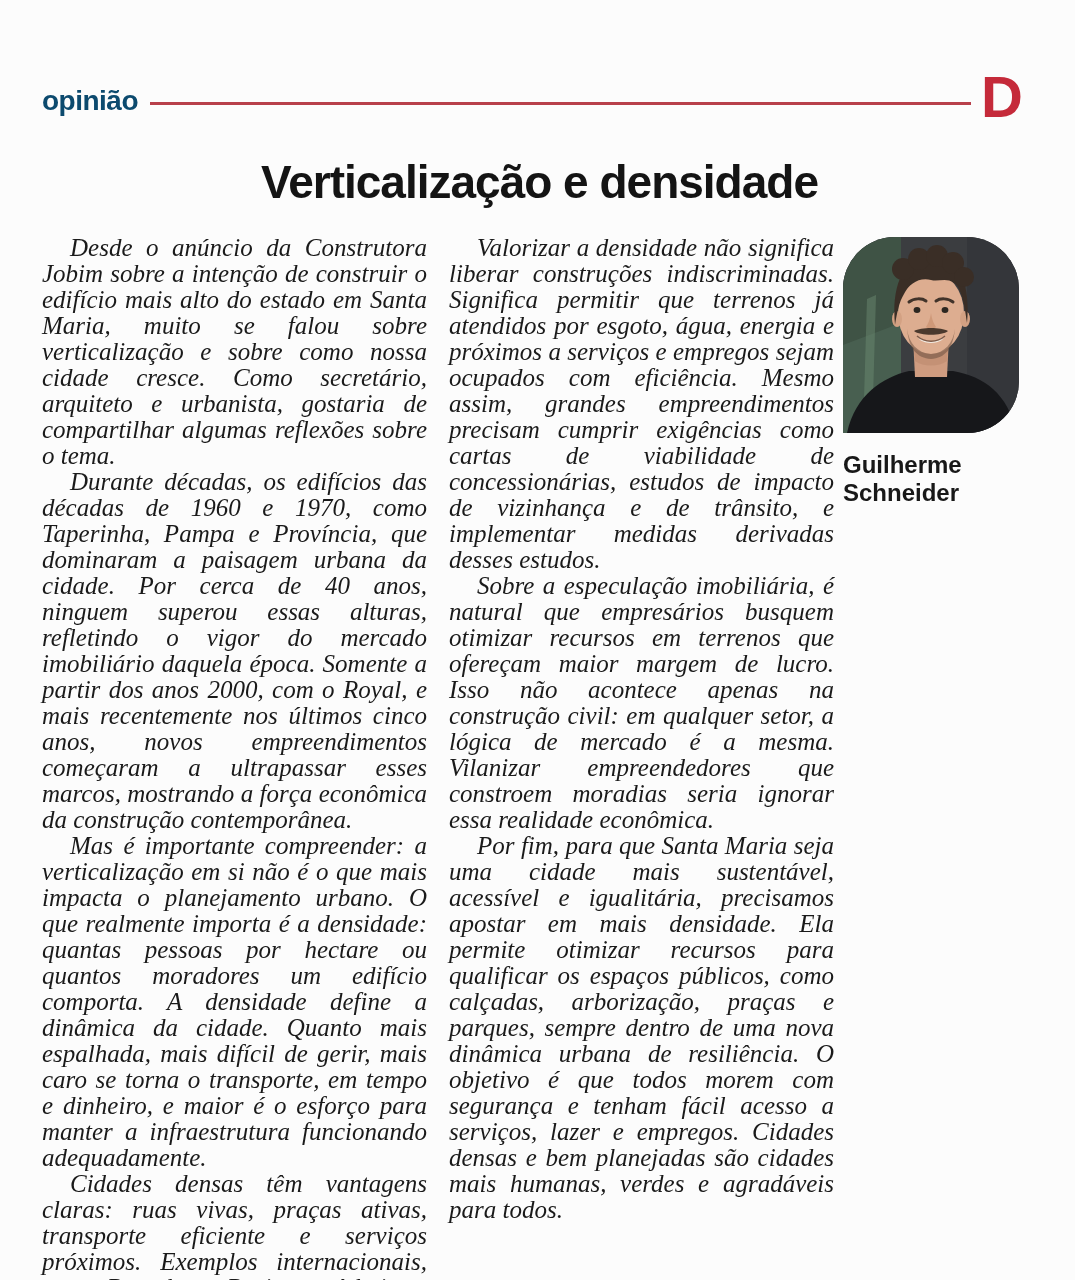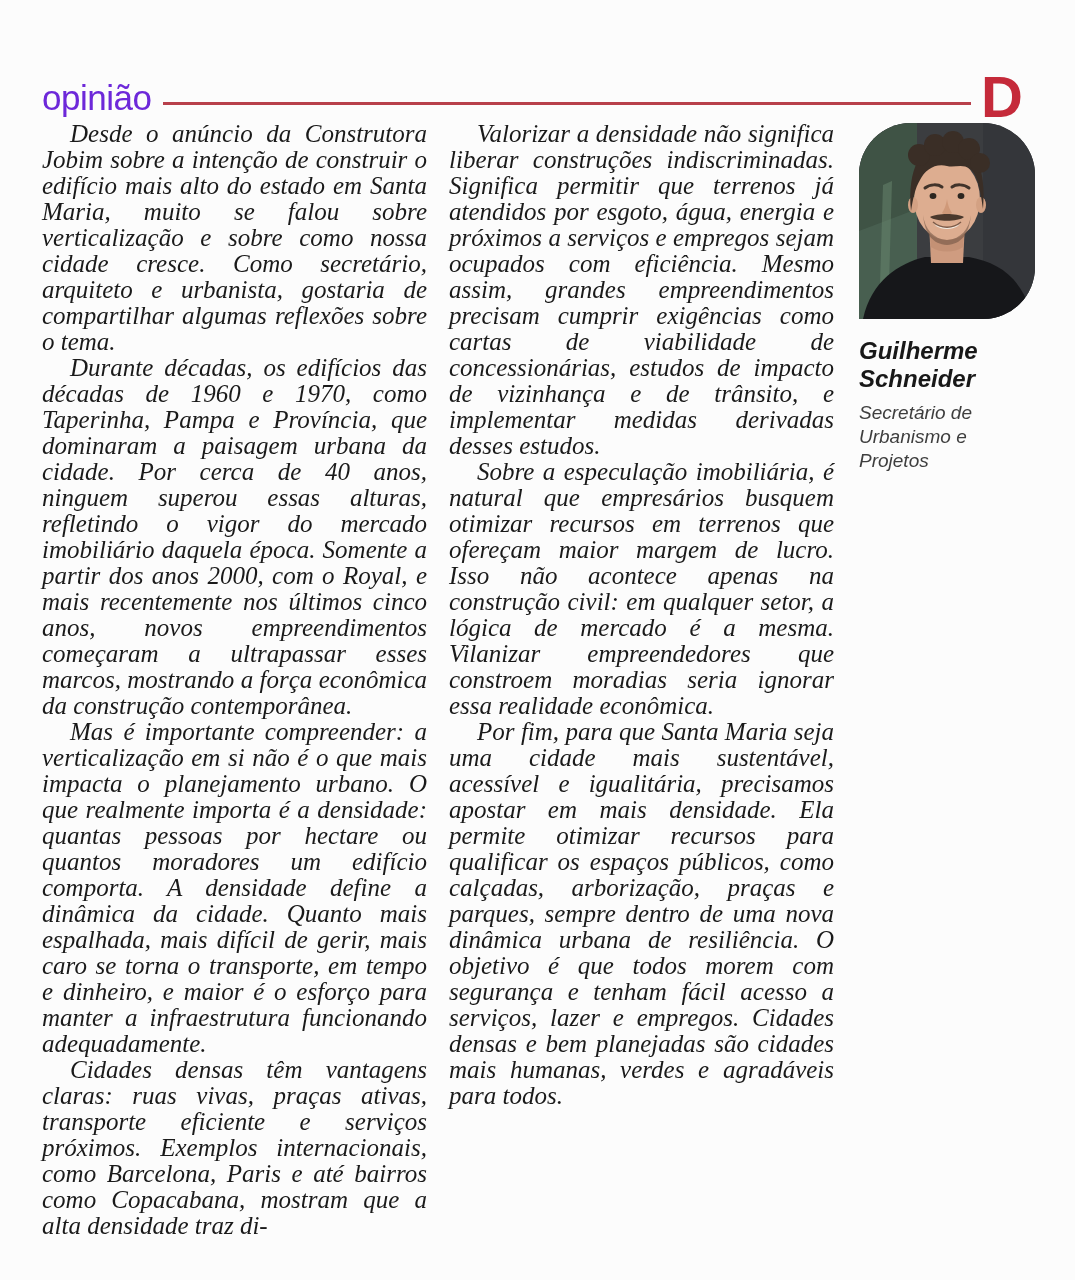--- a/index.html
+++ b/index.html
@@ -14,24 +14,24 @@
   .page { padding:0 38px 0 42px; }
 
   
   .masthead {
     display:flex;
     align-items:flex-end;
     padding-top:74px;
     padding-right:14px;
   }
   .section-label {
-    font-size:35px;
-    font-weight:normal;
+    font-size:28px;
+    font-weight:bold;
     letter-spacing:-0.5px;
-    color:#6d28d9;
+    color:#0c4a6e;
     line-height:1;
     padding-bottom:6px;
   }
   .rule {
     flex:1;
     height:3px;
     background:var(--rule-red,#b8404b);
     margin:0 10px 16px 12px;
   }
   .brand-letter {
@@ -67,23 +67,22 @@
     color:#1a1a1a;
     hyphens:auto;
     -webkit-hyphens:auto;
   }
   .text-col + .text-col { margin-left:22px; }
   .text-col p.indent { text-indent:28px;font-style:italic; }
 
   
   .author-box {
     width:178px;
-    margin-left:25px;
+    margin-left:9px;
     padding-top:2px;
-    font-style:italic;
   }
   .author-photo {
     width:176px;
     height:196px;
     border-radius:52px 52px 52px 0;
     overflow:hidden;
     background:#3b3d40;
   }
   .author-photo svg { display:block; width:100%; height:100%; }
   .author-name {
@@ -106,20 +105,21 @@
 <body>
 
 <div class="page">
 
   <div class="masthead">
     <div class="section-label">opinião</div>
     <div class="rule"></div>
     <div class="brand-letter">D</div>
   </div>
 
+  <h1 class="article-title">Verticalização e densidade</h1>
 
   <div class="content">
 
     <div class="text-col" lang="pt-BR">
       <p class="indent">Desde o anúncio da Construtora Jobim sobre a intenção de construir o edifício mais alto do estado em Santa Maria, muito se falou sobre verticalização e sobre como nossa cidade cresce. Como secretário, arquiteto e urbanista, gostaria de compartilhar algumas reflexões sobre o tema.</p>
       <p class="indent">Durante décadas, os edifícios das décadas de 1960 e 1970, como Taperinha, Pampa e Província, que dominaram a paisagem urbana da cidade. Por cerca de 40 anos, ninguem superou essas alturas, refletindo o vigor do mercado imobiliário daquela época. Somente a partir dos anos 2000, com o Royal, e mais recentemente nos últimos cinco anos, novos empreendimentos começaram a ultrapassar esses marcos, mostrando a força econômica da construção contemporânea.</p>
       <p class="indent">Mas é importante compreender: a verticalização em si não é o que mais impacta o planejamento urbano. O que realmente importa é a densidade: quantas pessoas por hectare ou quantos moradores um edifício comporta. A densidade define a dinâmica da cidade. Quanto mais espalhada, mais difícil de gerir, mais caro se torna o transporte, em tempo e dinheiro, e maior é o esforço para manter a infraestrutura funcionando adequadamente.</p>
       <p class="indent">Cidades densas têm vantagens claras: ruas vivas, praças ativas, transporte eficiente e serviços próximos. Exemplos internacionais, como Barcelona, Paris e até bairros como Copacabana, mostram que a alta densidade traz di-</p>
     </div>
 
@@ -166,17 +166,16 @@
 
           <path d="M71,94 C78,90 98,90 105,94 C99,99 77,99 71,94 Z" fill="#4b392d"></path>
 
           <path d="M74,99 C82,106 94,106 102,99 L99,103 C93,107 83,107 77,103 Z" fill="#f1eae1"></path>
           <path d="M74,99 C82,106 94,106 102,99" stroke="#7c5a48" stroke-width="1.4" fill="none"></path>
 
           <path d="M64,92 C66,106 74,116 88,117 C102,116 110,106 112,92 C110,112 102,121 88,122 C74,121 66,112 64,92 Z" fill="#6b5140" opacity="0.55"></path>
         </svg>
       </div>
       <div class="author-name">Guilherme Schneider</div>
-      <div class="author-role">Secretário de Urbanismo e Projetos</div>
     </div>
 
   </div>
 </div>
 
 </body></html>

